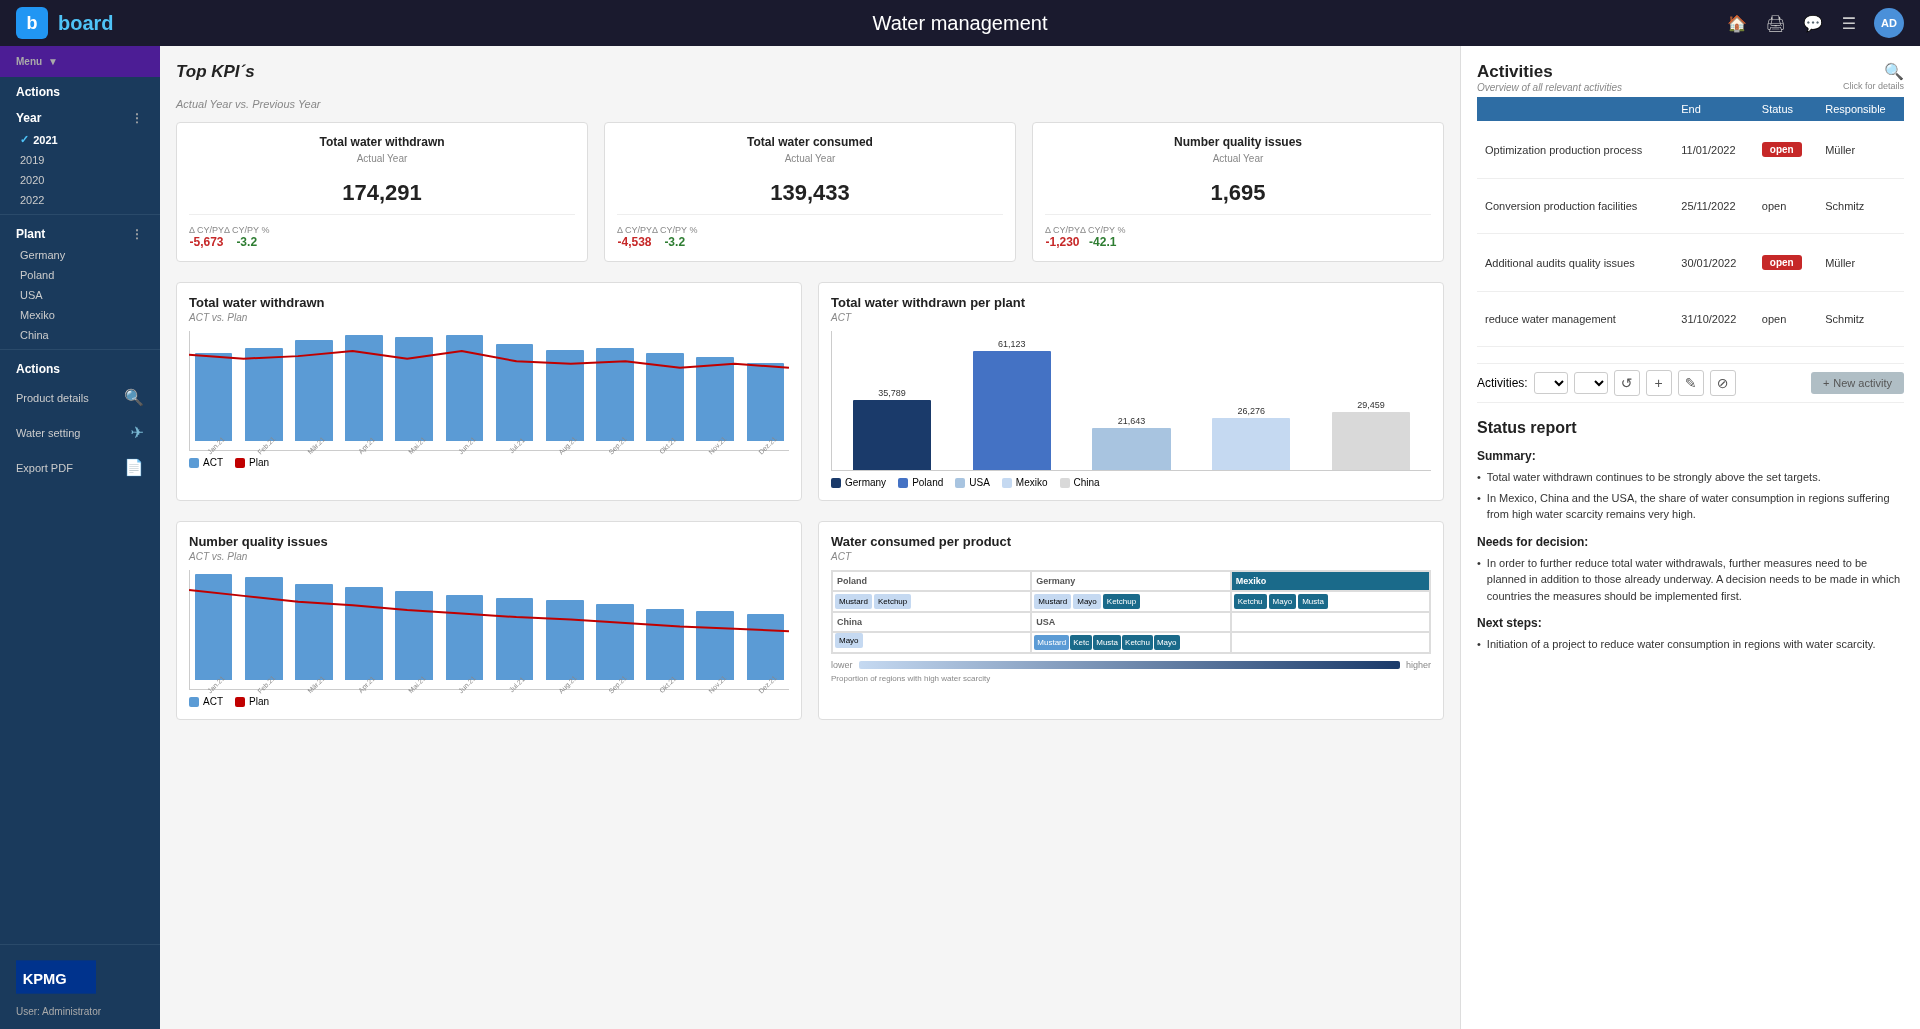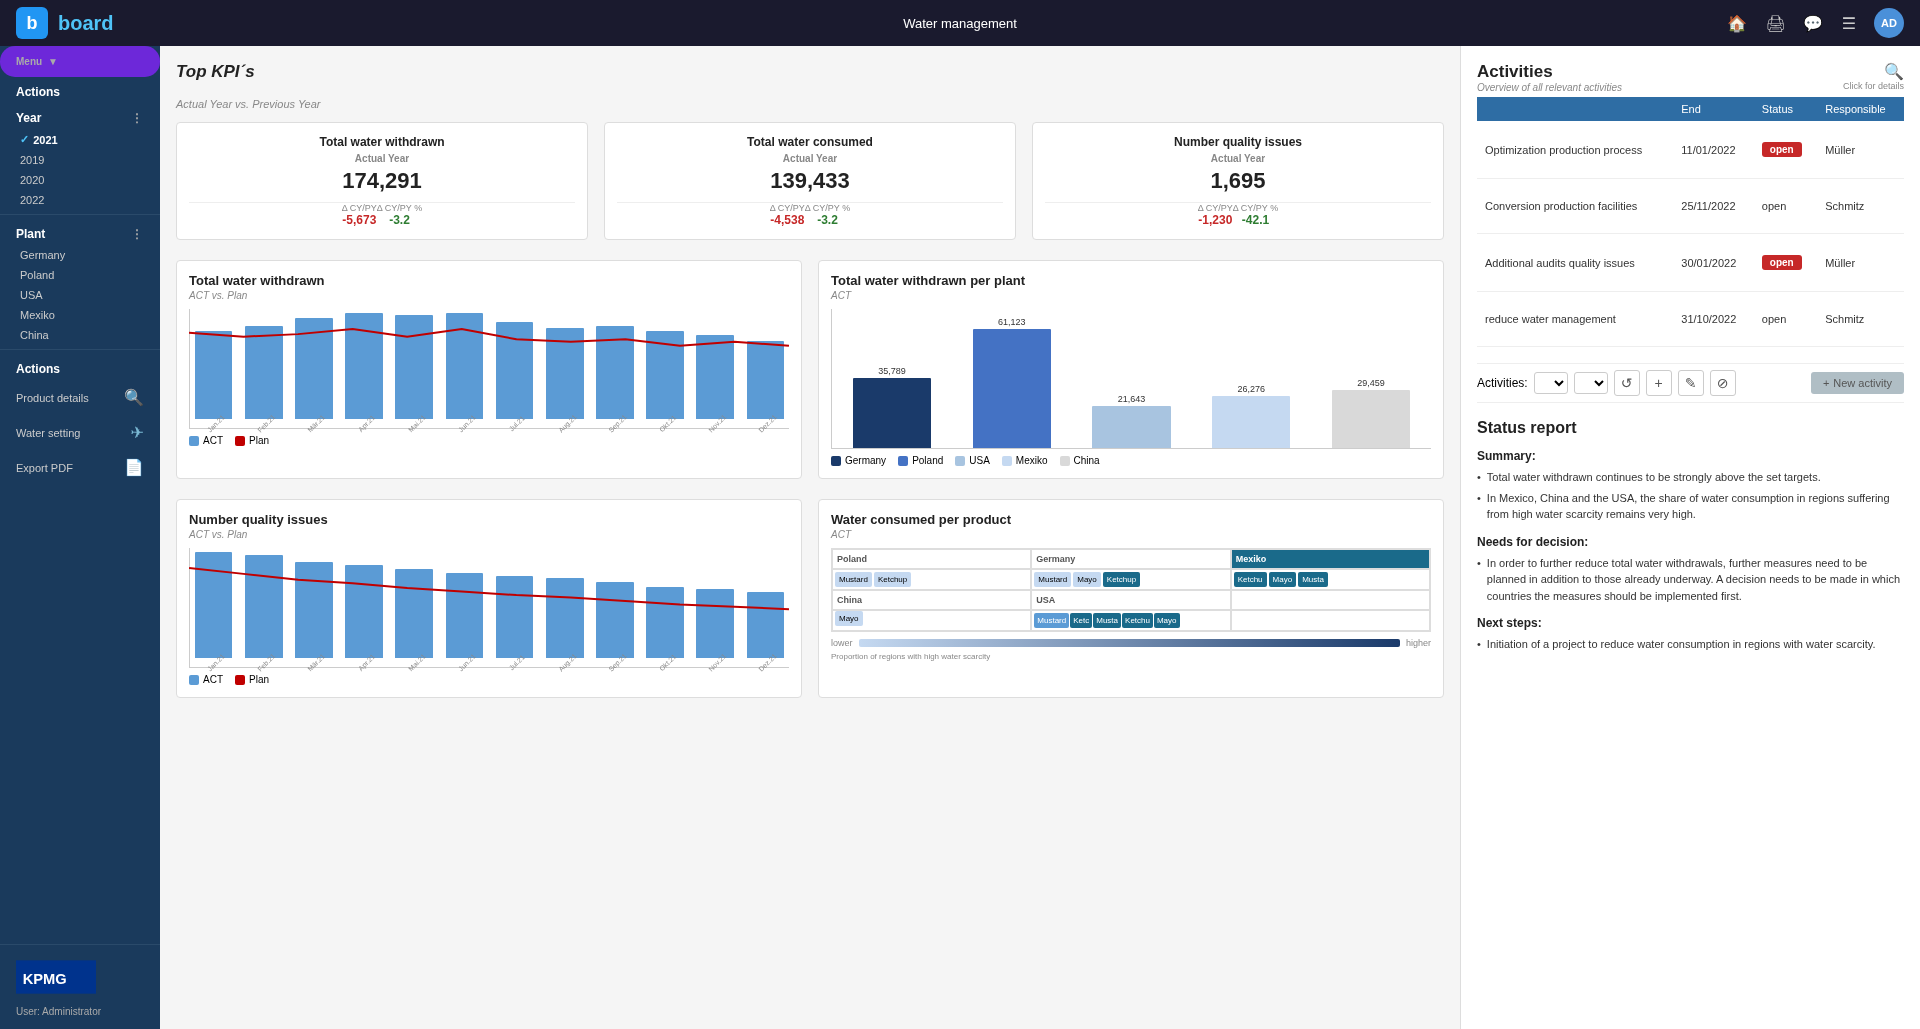--- a/index.html
+++ b/index.html
@@ -29,21 +29,21 @@
       margin-right: 10px;
     }
     .top-nav .logo-text {
       color: #4fc3f7;
       font-size: 20px;
       font-weight: bold;
       margin-right: auto;
     }
     .top-nav .nav-title {
       color: white;
-      font-size: 13px;
+      font-size: 20px;
       position: absolute;
       left: 50%;
       transform: translateX(-50%);
     }
     .top-nav .nav-icons {
       display: flex;
       align-items: center;
       gap: 18px;
     }
     .top-nav .nav-icons span {
@@ -75,28 +75,27 @@
     .sidebar {
       width: 160px;
       background: #1a3a5c;
       color: white;
       display: flex;
       flex-direction: column;
       flex-shrink: 0;
       overflow-y: auto;
     }
     .sidebar-menu {
-      background: #6d28d9;
+      background: #4c1d95;
       padding: 10px 16px;
       font-size: 14px;
       font-weight: bold;
       display: flex;
       align-items: flex-end;
       gap: 6px;
-      border-radius: 15px;
     }
     .sidebar-menu span { font-size: 10px; color: #aaa; }
     .sidebar-section-title {
       background: #1a3a5c;
       padding: 8px 16px 4px;
       font-size: 12px;
       font-weight: bold;
       display: flex;
       align-items: center;
       justify-content: space-between;
@@ -165,27 +164,27 @@
     }
     .kpi-card {
       background: white;
       border: 1px solid #ddd;
       border-radius: 4px;
       flex: 1;
       padding: 12px;
       text-align: center;
     }
     .kpi-card-title { font-size: 12px; font-weight: bold; color: #222; margin-bottom: 4px; }
-    .kpi-label { font-size: 10px; color: #888; margin-bottom: 4px; font-weight: bold; }
+    .kpi-label { font-size: 10px; color: #888; margin-bottom: 16px; }
     .kpi-value { font-size: 22px; font-weight: bold; color: #222; margin-bottom: 8px; }
     .kpi-deltas {
       display: flex;
-      justify-content: center;
+      justify-content: flex-start;
       border-top: 1px solid #eee;
-      padding-top: 0;
+      padding-top: 10px;
     }
     .kpi-delta-col { text-align: center; }
     .kpi-delta-label { font-size: 9px; color: #888; }
     .kpi-delta-val { font-size: 12px; font-weight: bold; }
     .kpi-delta-val.green { color: #2e7d32; }
     .kpi-delta-val.red { color: #c62828; }
 
     
     .charts-row {
       display: flex;

